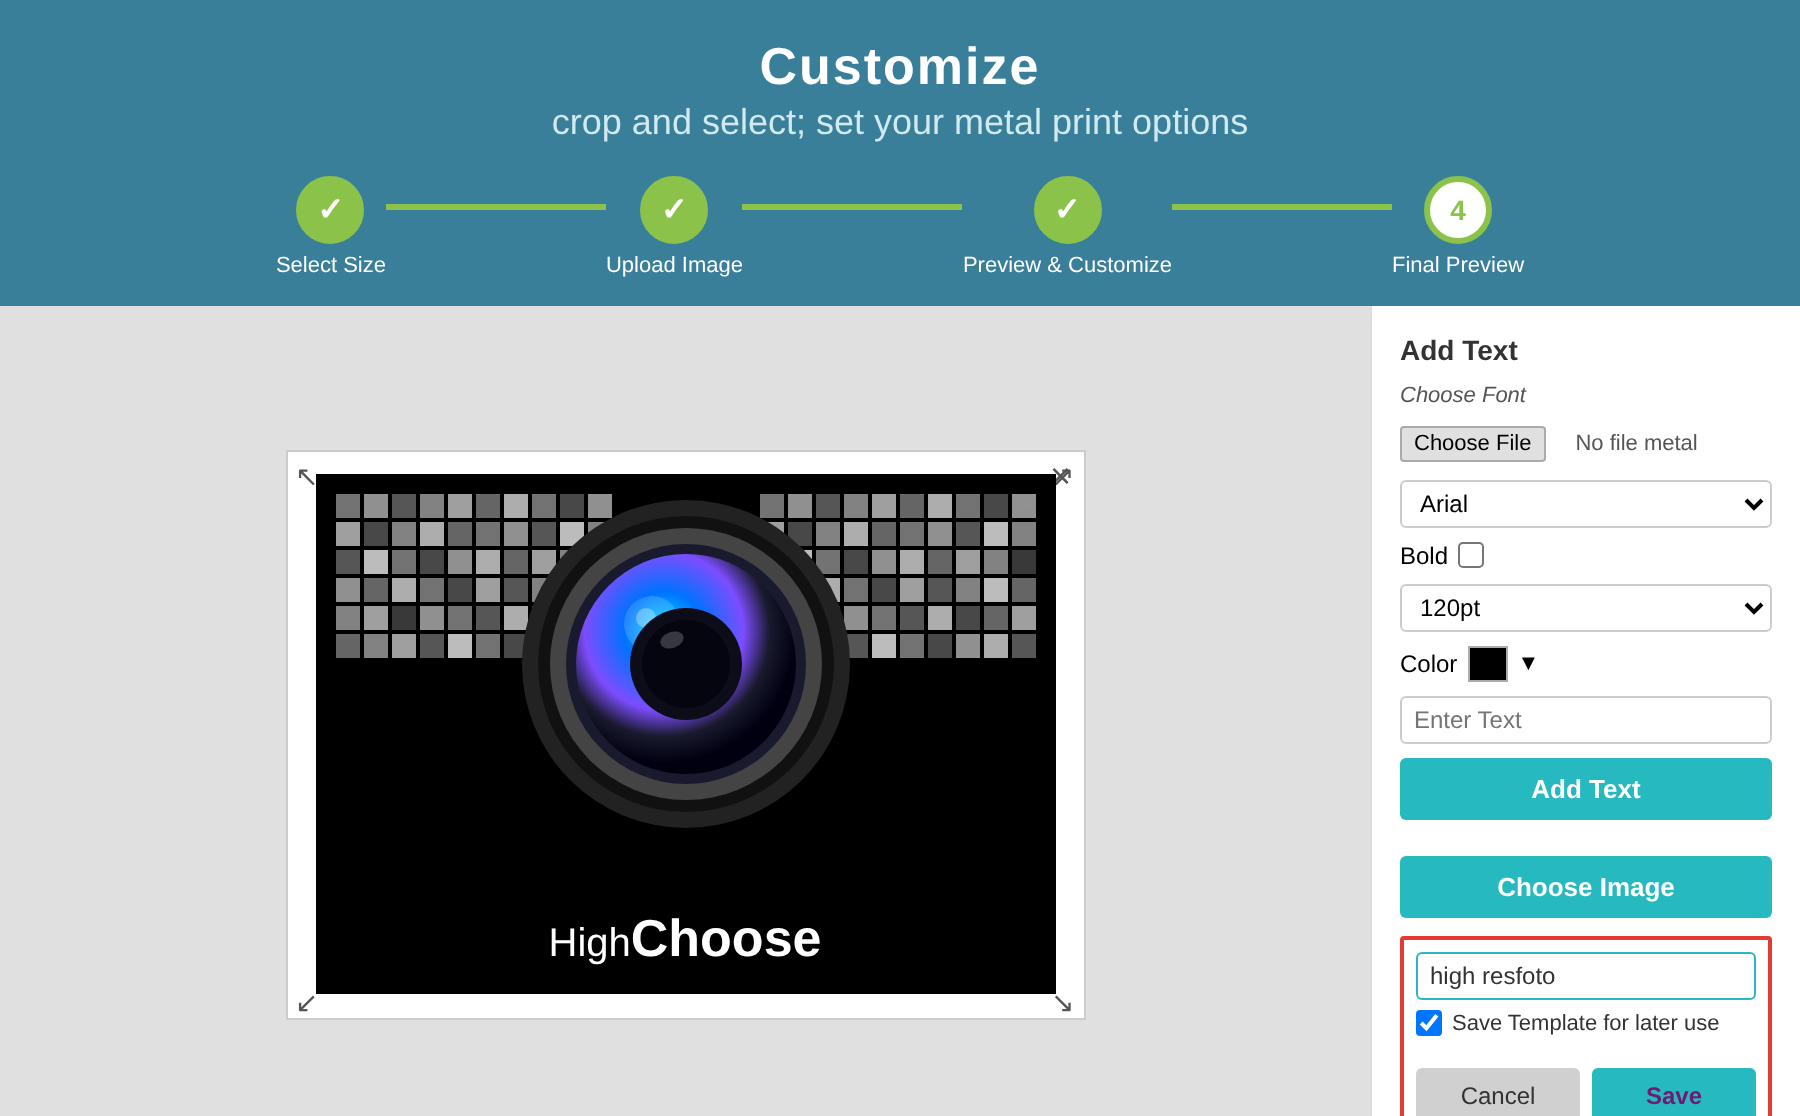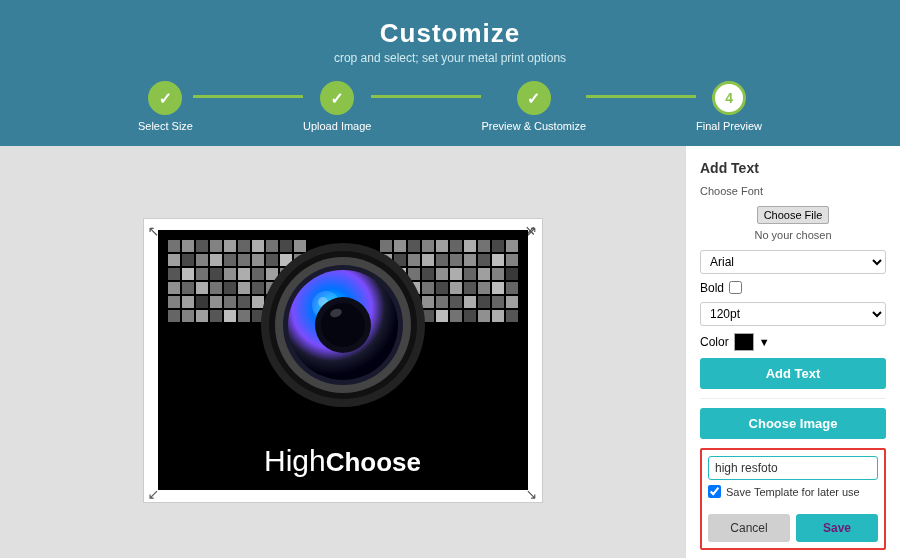--- a/index.html
+++ b/index.html
@@ -11,21 +11,21 @@
       text-align: center;
       padding: 18px 0 0 0;
       color: white;
     }
     .header h1 {
       font-size: 26px;
       font-weight: bold;
       letter-spacing: 1px;
     }
     .header p {
-      font-size: 12px;
+      font-size: 18px;
       margin-top: 2px;
       color: #d0eaf0;
       text-align: center;
     }
 
     
     .steps {
       display: flex;
       justify-content: center;
       align-items: center;
@@ -153,28 +153,28 @@
       font-size: 14px;
       font-weight: bold;
       color: #333;
       margin-bottom: 2px;
     }
 
     .panel-label {
       font-size: 11px;
       color: #555;
       margin-bottom: 2px;
+      font-style: italic;
     }
 
     .file-input-row {
       display: flex;
       align-items: center;
-      gap: 5px;
+      gap: 15px;
       margin-bottom: 2px;
-      flex-direction: column;
     }
     .file-btn {
       background: #e0e0e0;
       border: 1px solid #aaa;
       padding: 2px 6px;
       font-size: 11px;
       cursor: pointer;
       border-radius: 2px;
     }
     .file-no-chosen {
@@ -502,34 +502,34 @@
           <circle cx="168" cy="75" r="14" fill="white" opacity="0.15"></circle>
           <circle cx="165" cy="72" r="5" fill="white" opacity="0.3"></circle>
 
           <circle cx="185" cy="95" r="28" fill="#0d0d1a"></circle>
           <circle cx="185" cy="95" r="22" fill="#050510"></circle>
 
           <ellipse cx="178" cy="83" rx="6" ry="4" fill="white" opacity="0.2" transform="rotate(-20 178 83)"></ellipse>
         </svg>
 
         <div style="position:absolute;bottom:12px;left:0;right:0;text-align:center;">
-          <span style="color:white;font-size:30px;font-weight:300;">High</span><span style="color:white;font-size:26px;font-weight:900;">Choose</span>
+          <span style="color:white;font-size:20px;font-weight:300;">High</span><span style="color:white;font-size:26px;font-weight:900;">Choose</span>
         </div>
       </div>
     </div>
   </div>
 
   <div class="right-panel">
     <div class="panel-section-title">Add Text</div>
 
     <div class="panel-label">Choose Font</div>
 
     <div class="file-input-row">
       <button class="file-btn">Choose File</button>
-      <span class="file-no-chosen">No your chosen</span>
+      <span class="file-no-chosen">No file metal</span>
     </div>
 
     <select class="select-field">
       <option>Arial</option>
       <option>Times New Roman</option>
       <option>Verdana</option>
       <option>Georgia</option>
     </select>
 
     <div class="bold-row">
@@ -543,20 +543,21 @@
       <option>80pt</option>
       <option>60pt</option>
     </select>
 
     <div class="color-row">
       <span>Color</span>
       <span class="color-swatch"></span>
       <span style="font-size:11px;cursor:pointer;">▼</span>
     </div>
 
+    <input type="text" class="text-input" placeholder="Enter Text" style="">
 
     <button class="teal-btn">Add Text</button>
 
     <div class="divider"></div>
 
     <button class="teal-btn">Choose Image</button>
 
     <div class="highlighted-section">
       <input type="text" class="template-input" value="high resfoto" style="">
 

